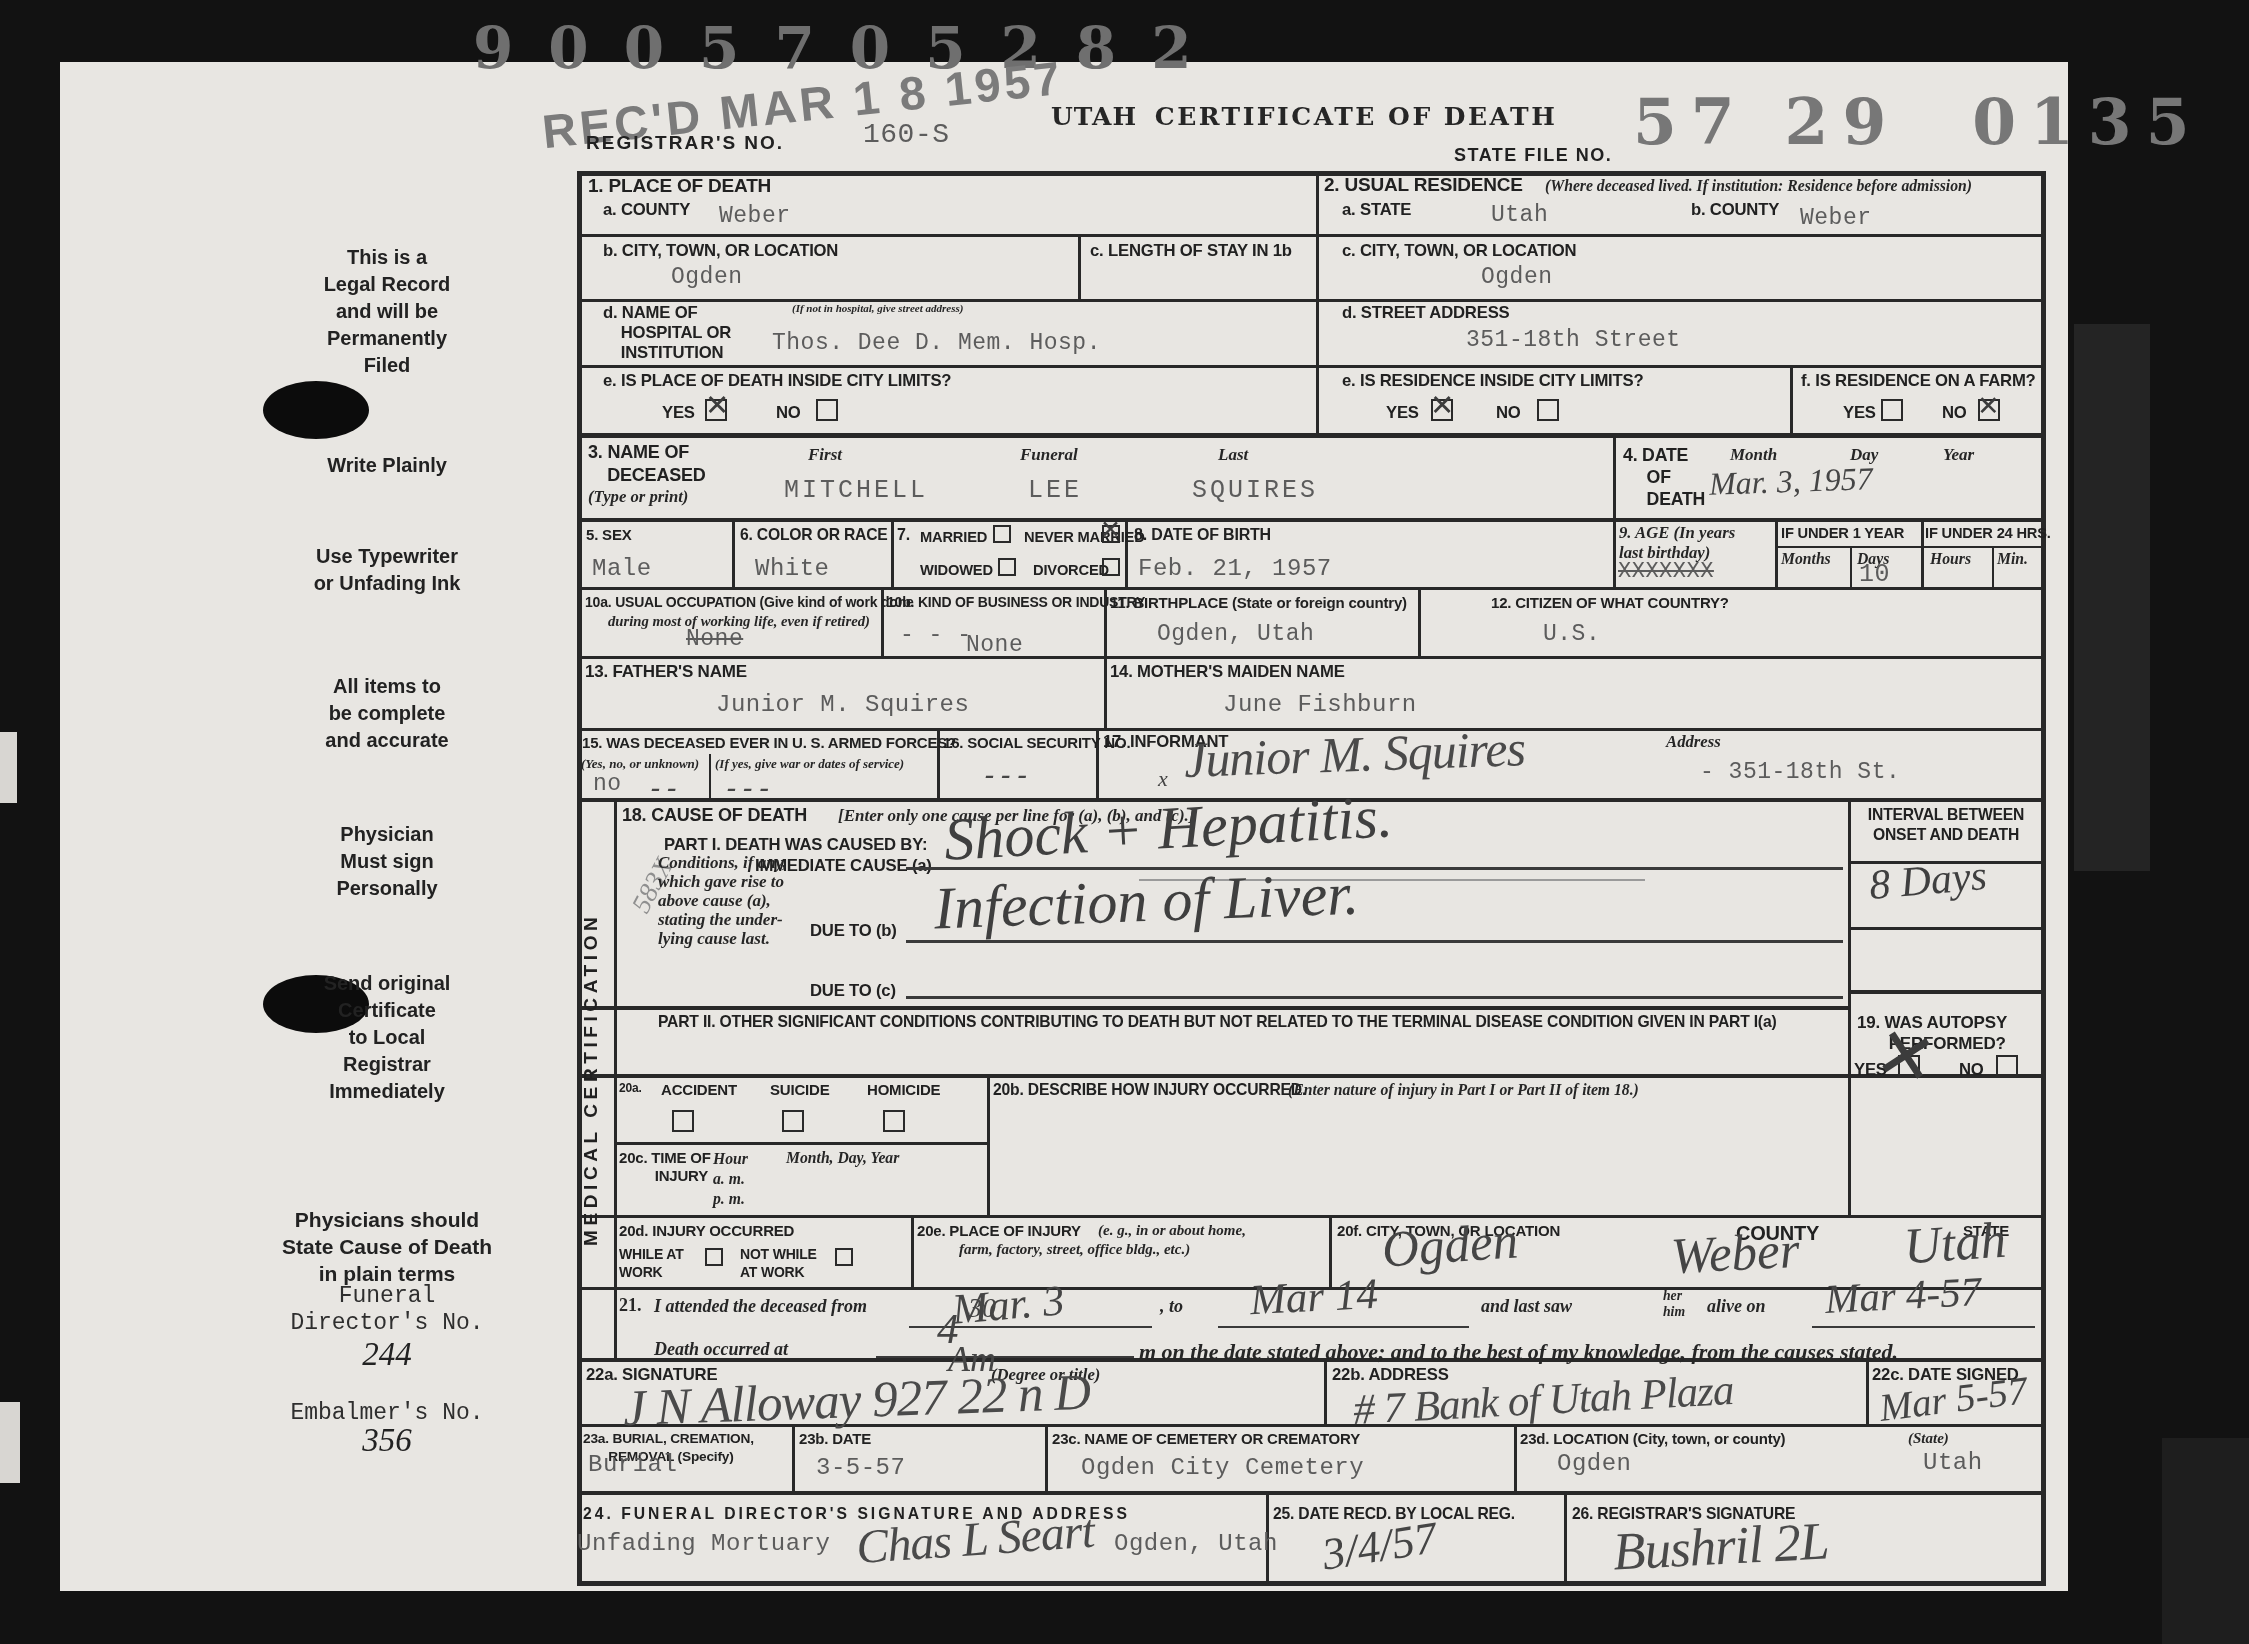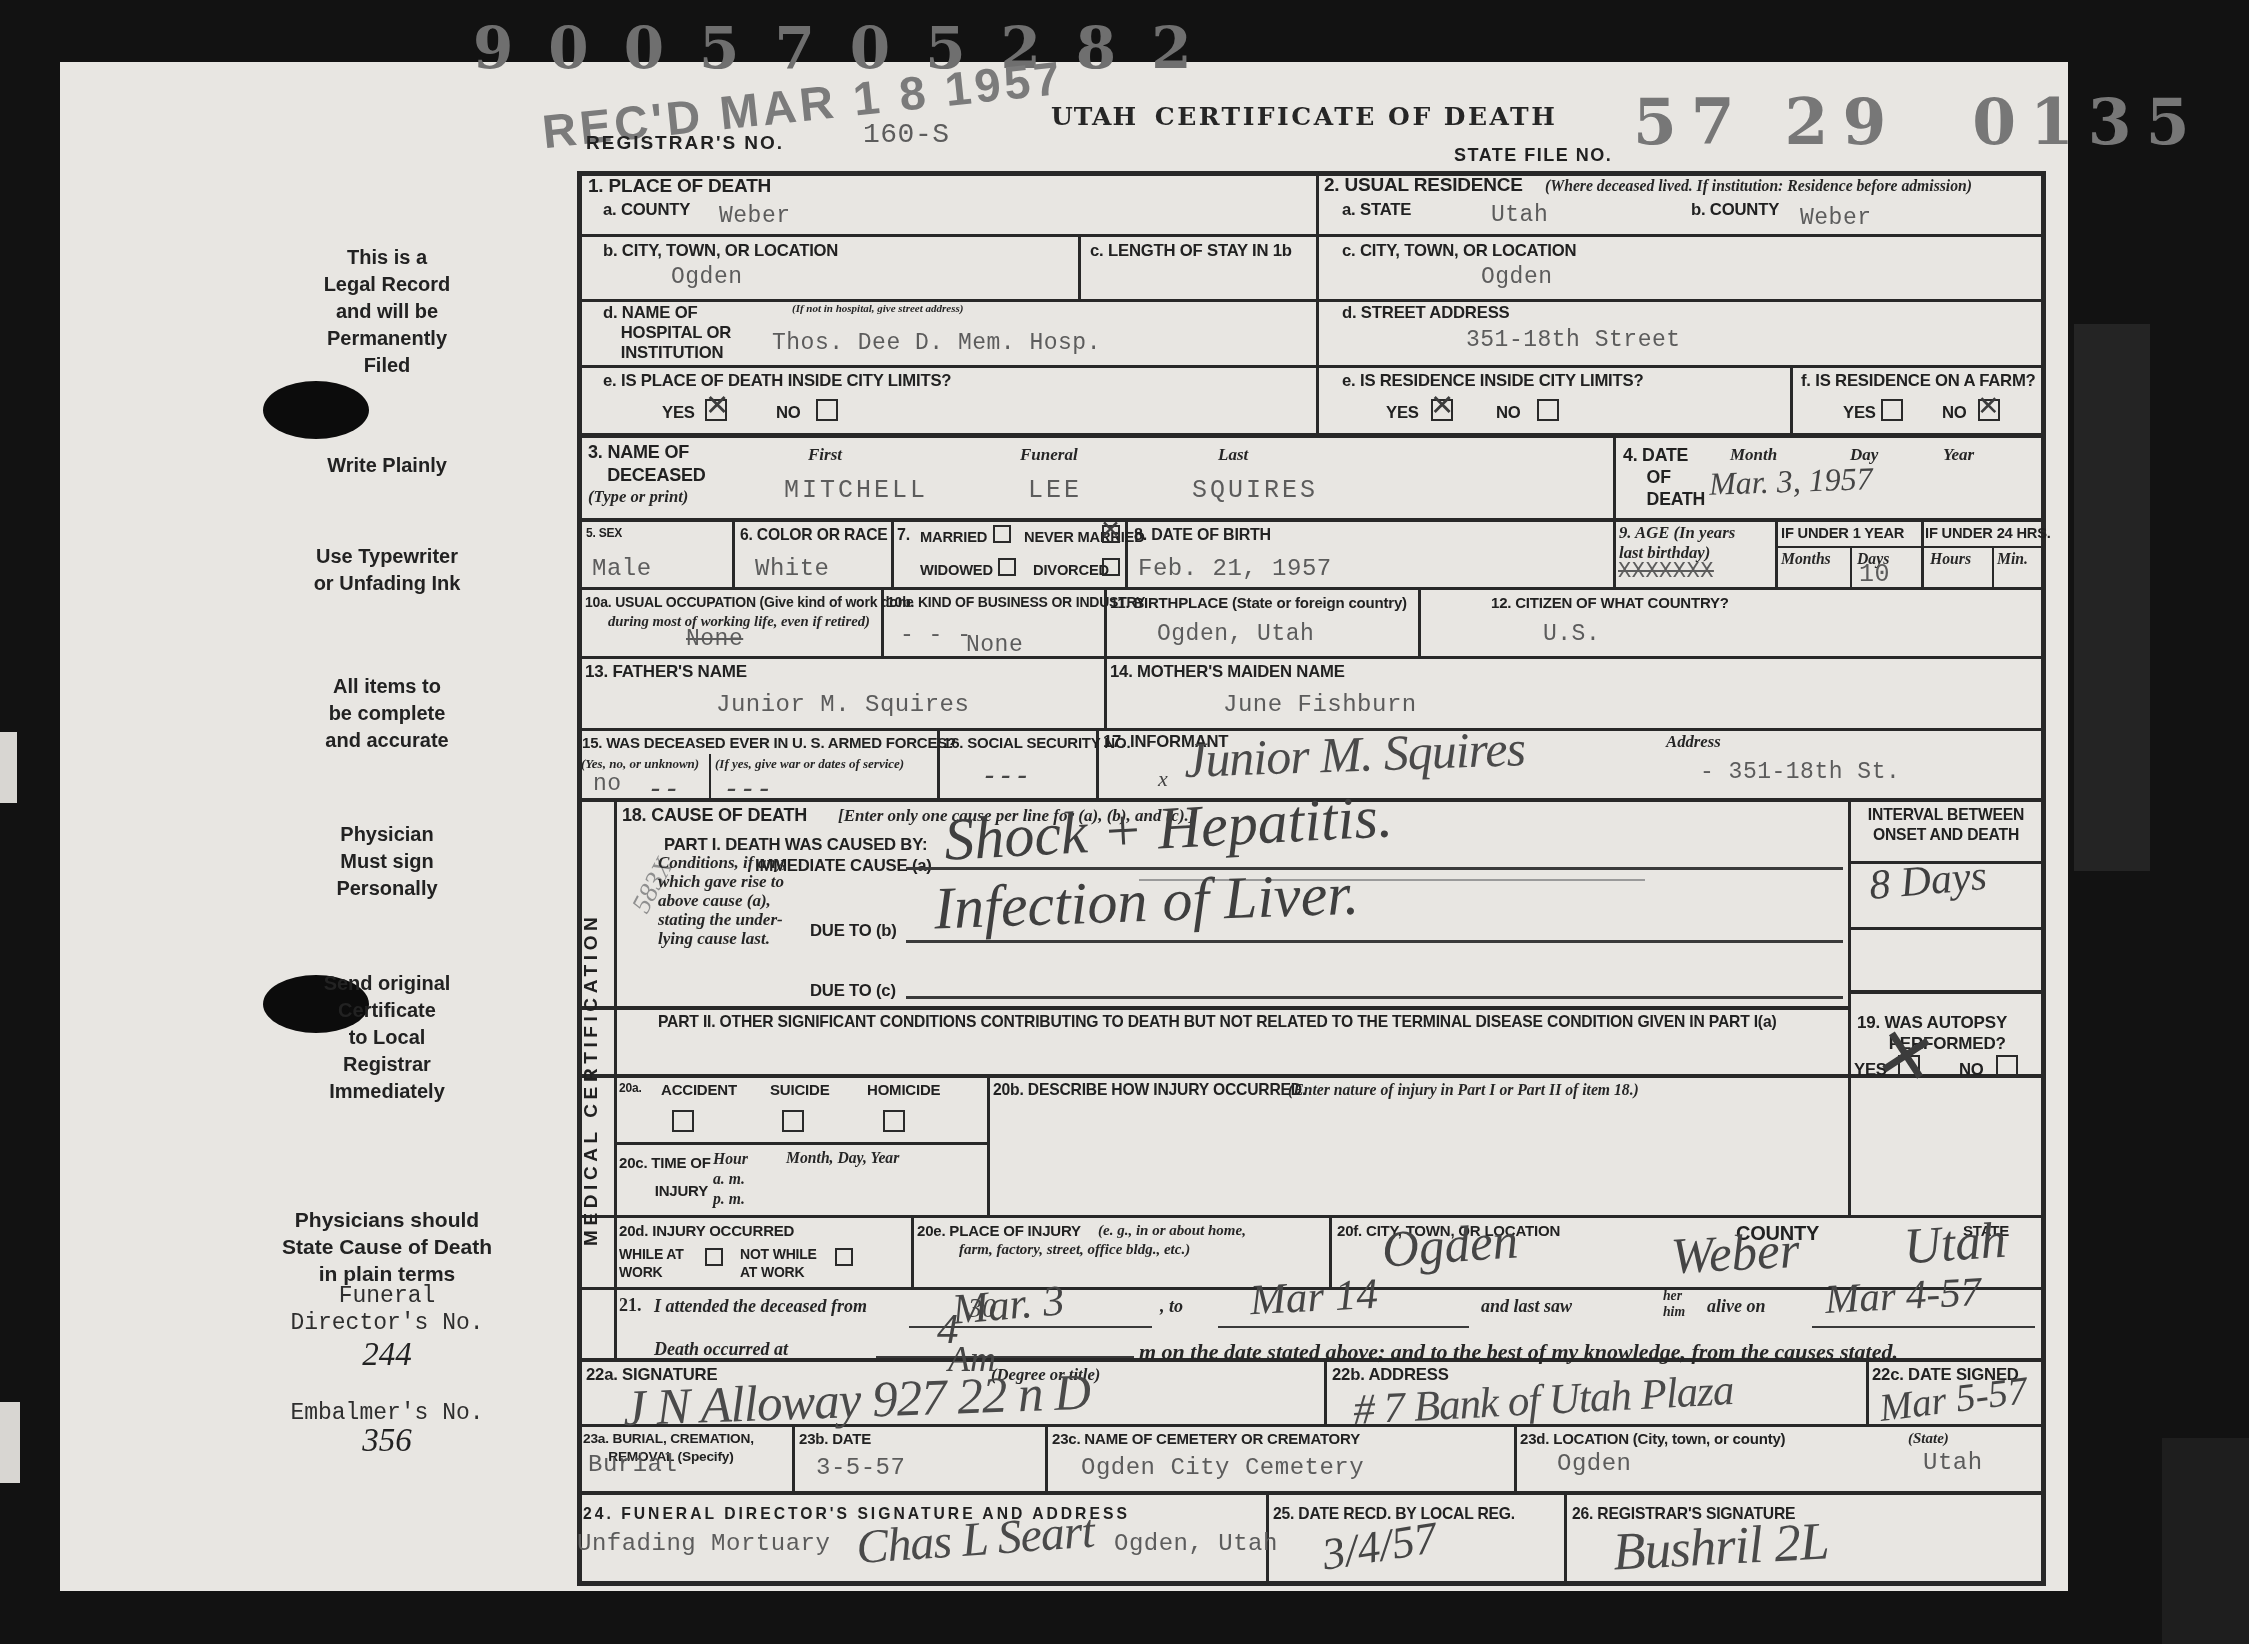--- a/index.html
+++ b/index.html
@@ -181,21 +181,21 @@
 <div class="abs tp" style="left:1028px;top:476px;font-size:25px;letter-spacing:3px">LEE</div>
 <div class="abs tp" style="left:1192px;top:476px;font-size:25px;letter-spacing:3px">SQUIRES</div>
 <div class="abs lb pre" style="left:1623px;top:444px;font-size:17.7px;line-height:22px">4. DATE
      OF
      DEATH</div>
 <div class="abs it" style="left:1730px;top:445px;font-size:17px">Month</div>
 <div class="abs it" style="left:1850px;top:445px;font-size:17px">Day</div>
 <div class="abs it" style="left:1943px;top:445px;font-size:17px">Year</div>
 <div class="abs hw" style="left:1709px;top:463px;font-size:32px;transform:rotate(-2deg)">Mar. 3, 1957</div>
 
-<div class="abs lb" style="left:586px;top:526px;font-size:12px">5. SEX</div>
+<div class="abs lb" style="left:586px;top:526px;font-size:15px">5. SEX</div>
 <div class="abs tp" style="left:592px;top:555px;font-size:24px">Male</div>
 <div class="abs lb" style="left:740px;top:526px;font-size:15.7px">6. COLOR OR RACE</div>
 <div class="abs tp" style="left:755px;top:555px;font-size:24px">White</div>
 <div class="abs lb" style="left:897px;top:526px;font-size:16px">7.</div>
 <div class="abs lb" style="left:920px;top:529px;font-size:14.7px">MARRIED</div>
 <i class="abs cbs" style="left:993px;top:525px"></i>
 <div class="abs lb" style="left:1024px;top:529px;font-size:14.7px">NEVER MARRIED</div>
 <i class="abs cbs" style="left:1102px;top:525px"></i>
 <span class="abs mk" style="left:1100px;top:517px;font-size:25px">✕</span>
 <div class="abs lb" style="left:920px;top:562px;font-size:14.7px">WIDOWED</div>
@@ -280,21 +280,21 @@
 
 <div class="abs lb" style="left:619px;top:1081px;font-size:12px">20a.</div>
 <div class="abs lb" style="left:661px;top:1081px;font-size:15px">ACCIDENT</div>
 <div class="abs lb" style="left:770px;top:1081px;font-size:15px">SUICIDE</div>
 <div class="abs lb" style="left:867px;top:1081px;font-size:15px">HOMICIDE</div>
 <i class="abs cb" style="left:672px;top:1110px"></i>
 <i class="abs cb" style="left:782px;top:1110px"></i>
 <i class="abs cb" style="left:883px;top:1110px"></i>
 <div class="abs lb" style="left:993px;top:1081px;font-size:15.7px">20b. DESCRIBE HOW INJURY OCCURRED.</div>
 <div class="abs it" style="left:1288px;top:1081px;font-size:15.7px">(Enter nature of injury in Part I or Part II of item 18.)</div>
-<div class="abs lb pre" style="left:619px;top:1149px;font-size:15px;line-height:28px">20c. TIME OF
+<div class="abs lb pre" style="left:619px;top:1149px;font-size:15px;line-height:18px">20c. TIME OF
          INJURY</div>
 <div class="abs it pre" style="left:713px;top:1149px;font-size:15.7px;line-height:20px">Hour
 a. m.
 p. m.</div>
 <div class="abs it" style="left:786px;top:1149px;font-size:15.7px">Month, Day, Year</div>
 
 <div class="abs lb" style="left:619px;top:1222px;font-size:15px">20d. INJURY OCCURRED</div>
 <div class="abs lb" style="left:619px;top:1245px;font-size:14px;line-height:18px">WHILE AT
 WORK</div>
 <i class="abs cbs" style="left:705px;top:1248px"></i>

